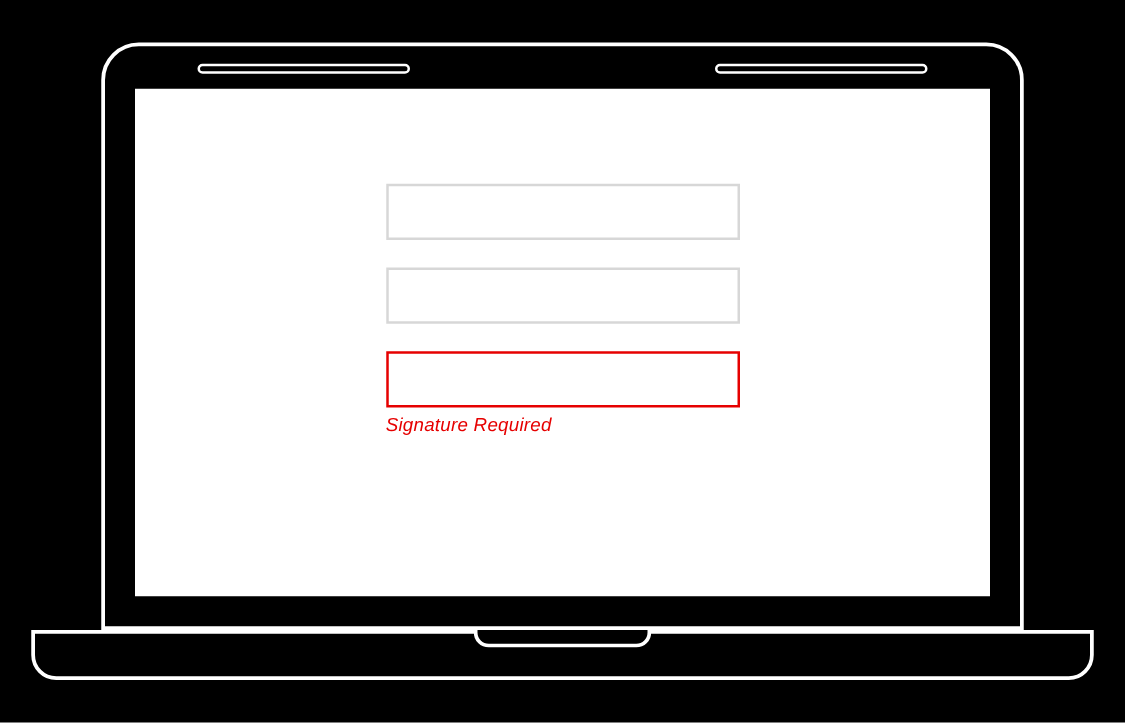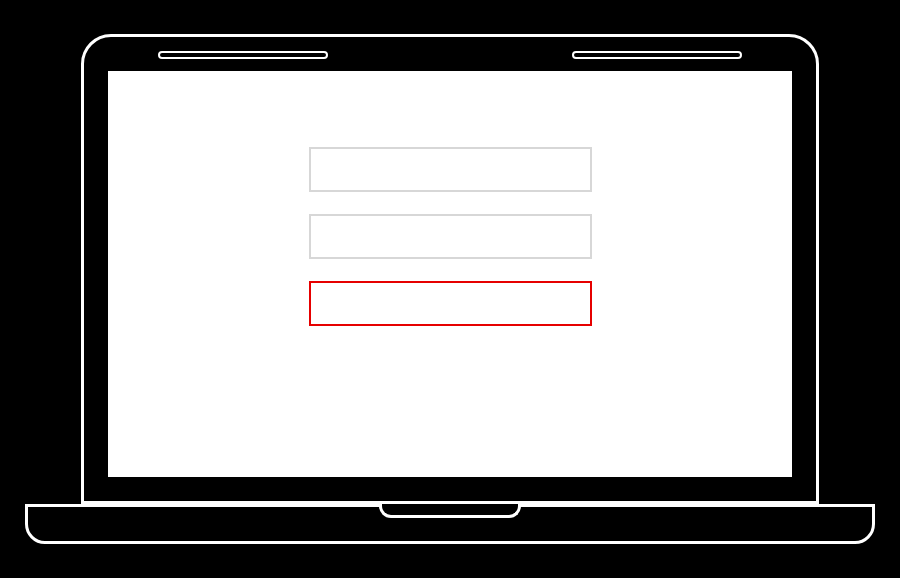--- a/index.html
+++ b/index.html
@@ -99,19 +99,20 @@
   <div class="screen-bezel">
     <div class="speakers">
       <div class="speaker"></div>
       <div class="speaker"></div>
     </div>
     <div class="screen">
       <div class="field-group">
         <div class="field"></div>
         <div class="field"></div>
         <div class="field error"></div>
+        <div class="error-msg">Signature Required</div>
       </div>
     </div>
   </div>
   <div class="base">
     <div class="notch"></div>
   </div>
 </div>
 
 </body></html>

